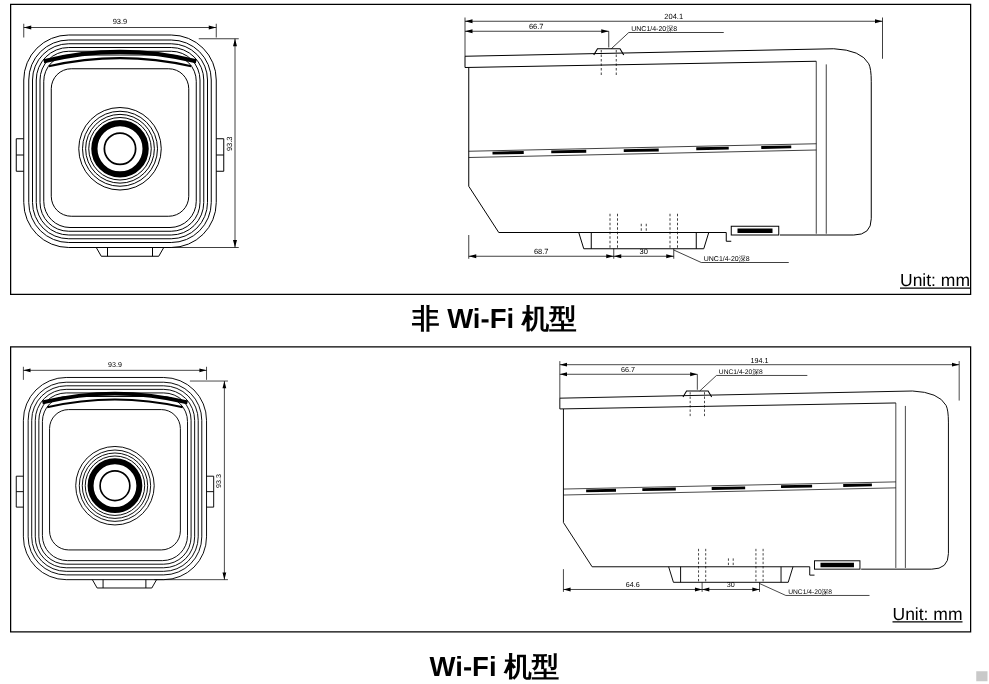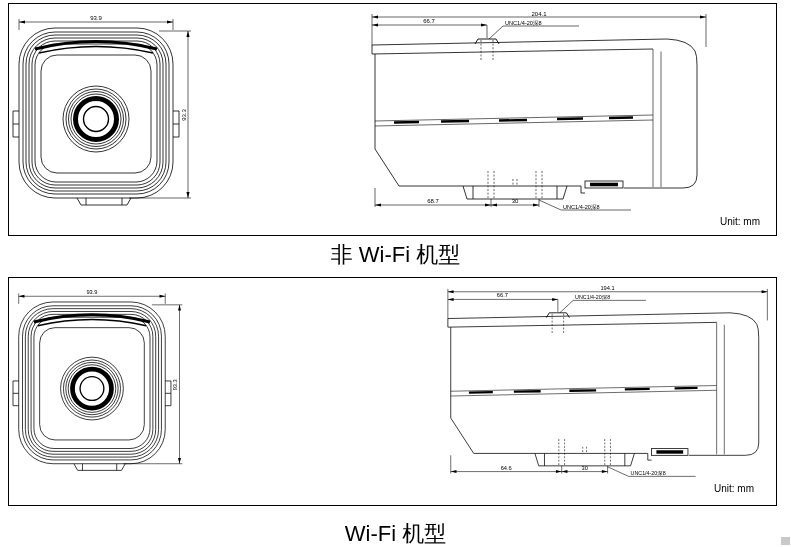--- a/index.html
+++ b/index.html
@@ -7,28 +7,29 @@
     width:791px;height:547px;position:relative;background:#ffffff;
     font-family:"Liberation Sans",sans-serif;overflow:hidden;
   }
   .frame{
     position:absolute;left:8px;border:1px solid #000;background:#fff;
   }
   #frame-nonwifi{top:3px;width:767px;height:231px;}
   #frame-wifi{top:277px;width:767px;height:227px;}
   .view{position:absolute;}
   .unit-label{
-    position:absolute;font-size:10px;color:#000;letter-spacing:0px;
+    position:absolute;font-size:14px;color:#000;letter-spacing:0px;
     font-family:"Liberation Sans",sans-serif;
+    text-decoration:underline;
   }
   #frame-nonwifi .unit-label{left:711px;top:212px;}
   #frame-wifi .unit-label{left:705px;top:205px;}
   .caption{
     position:absolute;left:0;width:100%;text-align:center;color:#000;
-    font-size:22px;font-family:"Liberation Sans",sans-serif;
+    font-size:22px;font-family:"Liberation Sans",sans-serif;font-weight:bold;
   }
   #caption-nonwifi{top:240px;}
   #caption-wifi{top:519px;}
   svg{display:block;}
   svg text{font-family:"Liberation Sans",sans-serif;fill:#000;}
   .dim{font-size:6px;}
   .thr{font-size:5.6px;}
   .resize-handle{
     position:absolute;right:1px;bottom:2px;width:9px;height:8px;background:#c9c9c9;
   }

